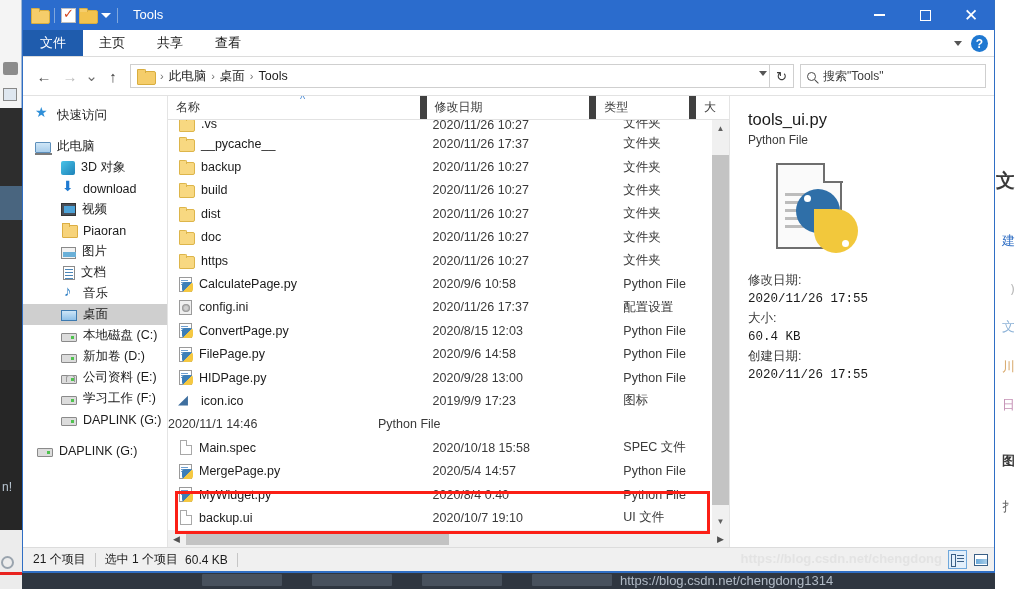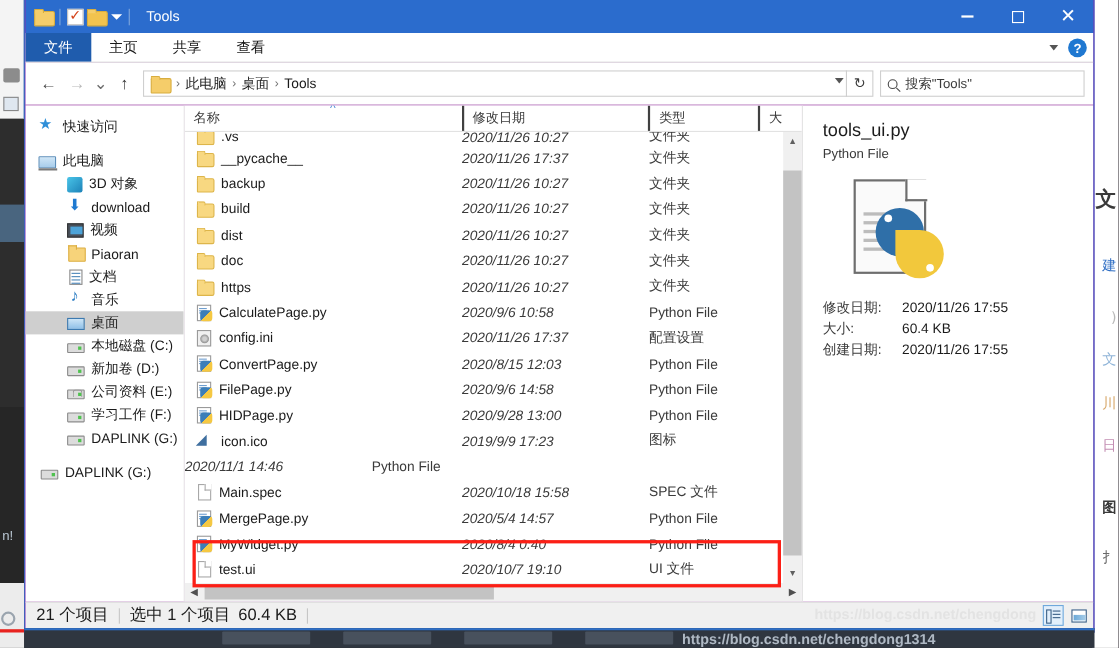--- a/index.html
+++ b/index.html
@@ -23,26 +23,26 @@
   .bg-left .bl-bot { position:absolute; left:0; top:530px; width:22px; height:59px; background:#ececec;}
   .bg-left .bl-search { position:absolute; left:1px; top:556px; width:13px; height:13px; border:2px solid #9aa4ae; border-radius:50%;}
   .bg-left .bl-red { position:absolute; left:0; top:572px; width:22px; height:3px; background:#e8231f;}
 
   .bg-right { position: absolute; right: 0; top: 0; width: 24px; height: 589px; background:#fff; }
   .bg-right .br-item { position:absolute; right:2px; color:#3a3a3a; font-size:13px; font-family:"DejaVu Sans", sans-serif;}
 
   .bg-bottom { position:absolute; left:22px; bottom:0; width:973px; height:18px; background:#2f3640; }
   .bg-bottom .tb-chip { position:absolute; top:3px; height:12px; background:#48515d; border-radius:1px;}
   .bg-bottom .tb-line { position:absolute; left:0; top:0; width:100%; height:2px; background:#2f6ec4;}
-  .bg-wm2 { position:absolute; left:620px; bottom:1px; color:#c6d0dc; font-size:13px; font-weight:bold; opacity:.85; white-space:nowrap;}
+  .bg-wm2 { position:absolute; left:620px; bottom:1px; color:#c6d0dc; font-size:13px; font-weight:normal; opacity:.85; white-space:nowrap;}
 
   
   #win {
     position: absolute; left: 22px; top: 0; width: 973px; height: 575px;
-    background: #a21caf; border: 1px solid #2f6ec4; border-top: none;
+    background: #7dd3fc; border: 1px solid #2f6ec4; border-top: none;
     overflow: hidden;
   }
 
   
   .titlebar { height: 30px; background: #2b6ccd; position: relative; }
   .qat { position:absolute; left:8px; top:0; height:30px; display:flex; align-items:center; gap:3px; }
   .qat-sep { width:1px; height:15px; background:#7fa7dd; margin:0 3px; }
   .folder-ico { width:17px; height:14px; position:relative; }
   .folder-ico::before { content:""; position:absolute; left:0; top:2px; width:17px; height:12px;
       background:#f5cd6a; border:1px solid #d8ad3e; border-radius:1px 2px 2px 1px; }
@@ -123,28 +123,28 @@
   .ni.drive { background:#dcdcdc; border:1px solid #8a8a8a; height:9px; margin-top:4px; border-radius:1px;}
   .ni.drive::after{content:"";position:absolute;right:2px;bottom:2px;width:3px;height:3px;background:#4fc24f;}
   .ni.drive.lock::before{content:"";position:absolute;left:4px;top:-1px;width:7px;height:6px;border:1.5px solid #9a9a9a;border-bottom:none;border-radius:3px 3px 0 0;}
   .ni.net { background:radial-gradient(#8fc8ea,#2f7fc4); border-radius:2px; height:13px; width:15px;}
   .ni.net::after{content:"";position:absolute;left:3px;top:3px;width:8px;height:6px;background:#cfe7f7;}
 
   
   .listwrap { flex:1; position:relative; background:#fff; overflow:hidden; }
   .lhead { height:24px; border-bottom:1px solid #e2e2e2; display:flex; position:relative; background:#fff; }
   .lhead .col { font-size:12px; color:#3a3a3a; display:flex; align-items:flex-end; padding-bottom:3px; padding-left:8px;
-      border-left:2px solid #404040; position:relative; }
+      border-left:7px solid #404040; position:relative; }
   .lhead .col:first-child { border-left:none; }
   .sortmark { position:absolute; left:132px; top:-3px; font-size:11px; color:#4a8ad4; }
   .rows { position:absolute; left:0; top:24px; right:17px; bottom:17px; overflow:hidden; }
-  .row { height:23.4px; display:flex; align-items:center; font-size:12.5px; color:#1b1b1b; }
+  .row { height:23.4px; display:flex; align-items:center; font-size:12.5px; color:#1b1b1b;gap:40px; }
   .row.sel { background:#cce8ff; border:1px solid #99d1ff; }
   .row .c-name { width:252px; display:flex; align-items:center; gap:7px; padding-left:10px; white-space:nowrap; }
-  .row .c-date { width:170px; color:#3a3a3a; white-space:nowrap;font-style:italic; }
+  .row .c-date { width:170px; color:#3a3a3a; white-space:nowrap; }
   .row .c-type { width:100px; color:#3a3a3a; white-space:nowrap; }
 
   .fi { width:16px; height:16px; flex:none; position:relative; }
   .fi.folder::before { content:""; position:absolute; left:1px; top:3px; width:14px; height:11px; background:#f8d881;
       border:1px solid #ddb54a; border-radius:1px 2px 2px 1px;}
   .fi.folder::after { content:""; position:absolute; left:1px; top:1px; width:6px; height:3px; background:#f8d881;
       border:1px solid #ddb54a; border-bottom:none; border-radius:1px 2px 0 0;}
   .fi.py { width:13px;height:15px; background:#fff; border:1px solid #9a9a9a; margin-left:1px;}
   .fi.py::before{content:"";position:absolute;left:1px;top:2px;width:7px;height:1px;background:#6f9fd0;
       box-shadow:0 2px 0 #6f9fd0,0 4px 0 #6f9fd0;}
@@ -177,28 +177,28 @@
   .d-page .corner { position:absolute; right:-2.5px; top:-2.5px; width:20px; height:20px; background:#fff;
       border-left:2.5px solid #6e6e6e; border-bottom:2.5px solid #6e6e6e; }
   .d-page .ln { position:absolute; left:7px; width:34px; height:2.5px; background:#bcbcbc; }
   .d-snake1 { position:absolute; left:26px; top:28px; width:44px; height:44px; border-radius:50% 50% 0 50%;
       background:#2f6fa8; }
   .d-snake1::after { content:""; position:absolute; left:8px; top:6px; width:7px; height:7px; border-radius:50%; background:#fff;}
   .d-snake2 { position:absolute; left:44px; top:48px; width:44px; height:44px; border-radius:0 50% 50% 50%;
       background:#f2c83c; }
   .d-snake2::after { content:""; position:absolute; right:9px; bottom:6px; width:7px; height:7px; border-radius:50%; background:#fff;}
   .d-meta { margin-top:4px; }
-  .d-mrow { display:flex; font-size:12.5px; color:#3a3a3a; line-height:19px; }
+  .d-mrow { display:flex; font-size:12.5px; color:#3a3a3a; line-height:19px;flex-direction:column; }
   .d-mlab { width:72px; }
-  .d-mval { color:#1b1b1b; }
+  .d-mval { color:#1b1b1b;font-family:Liberation Mono, monospace; }
 
   
   .status { height:24px; background:#f0f0f0; border-top:1px solid #dcdcdc; display:flex; align-items:center;
       position:relative; padding-left:10px; }
-  .st-seg { font-size:15px; color:#1b1b1b; }
+  .st-seg { font-size:12px; color:#1b1b1b; }
   .st-div { width:1px; height:14px; background:#c6c6c6; margin:0 9px; }
   .st-right { position:absolute; right:4px; top:2px; display:flex; gap:4px; }
   .vbtn { width:19px; height:19px; display:flex; align-items:center; justify-content:center; }
   .vbtn.active { border:1px solid #6fa8dc; background:#e2effb; }
   .vb-details { width:13px; height:11px; position:relative; }
   .vb-details::before{content:"";position:absolute;left:0;top:0;width:3px;height:11px;border:1px solid #3a5f86;}
   .vb-details::after{content:"";position:absolute;left:6px;top:1px;width:7px;height:1.3px;background:#3a5f86;
       box-shadow:0 3px 0 #3a5f86,0 6px 0 #3a5f86;}
   .vb-large { width:14px; height:12px; border:1px solid #3a5f86; position:relative; background:#fff;}
   .vb-large::after{content:"";position:absolute;left:1px;bottom:1px;width:11px;height:5px;
@@ -318,20 +318,24 @@
         </div>
         <div class="nav-item indent">
           <span class="ni video"></span>
           <span class="lbl">视频</span>
         </div>
         <div class="nav-item indent">
           <span class="ni fold"></span>
           <span class="lbl">Piaoran</span>
         </div>
         <div class="nav-item indent">
+          <span class="ni pic"></span>
+          <span class="lbl">图片</span>
+        </div>
+        <div class="nav-item indent">
           <span class="ni doc"></span>
           <span class="lbl">文档</span>
         </div>
         <div class="nav-item indent">
           <span class="ni music"></span>
           <span class="lbl">音乐</span>
         </div>
         <div class="nav-item indent sel">
           <span class="ni desk"></span>
           <span class="lbl">桌面</span>
@@ -510,21 +514,21 @@
             <span class="c-name">
               <span class="fi py"></span>
               <span>MyWidget.py</span>
             </span>
             <span class="c-date">2020/8/4 0:40</span>
             <span class="c-type">Python File</span>
           </div>
           <div class="row">
             <span class="c-name">
               <span class="fi plain"></span>
-              <span>test.ui</span>
+              <span>backup.ui</span>
             </span>
             <span class="c-date">2020/10/7 19:10</span>
             <span class="c-type">UI 文件</span>
           </div>
           <div class="row sel">
             
             
             
           </div>
 

